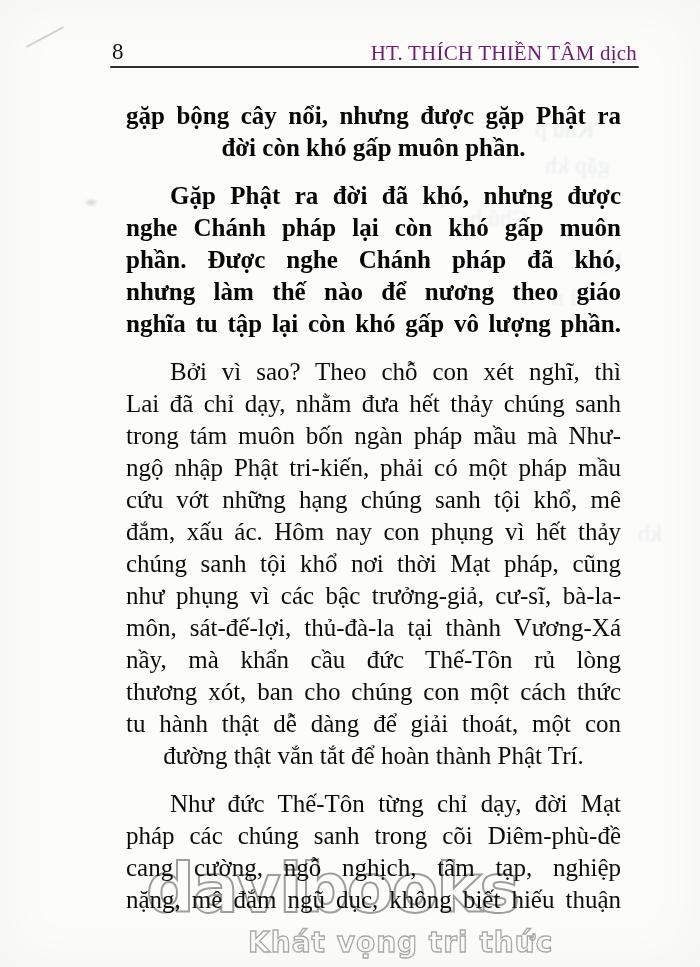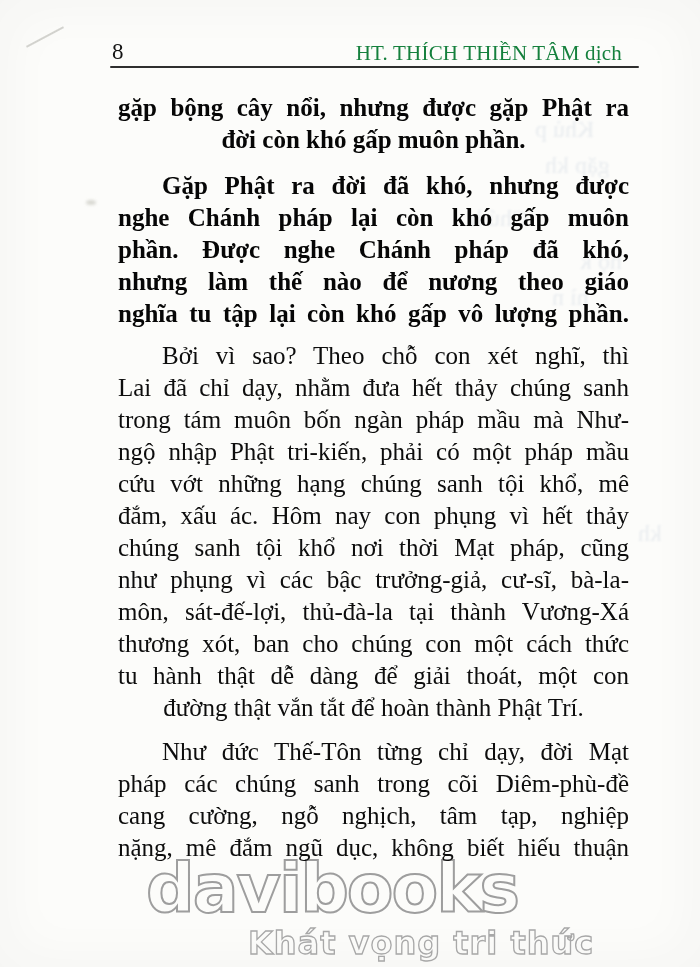--- a/index.html
+++ b/index.html
@@ -13,35 +13,35 @@
     font-family:"Liberation Serif","DejaVu Serif",serif;
     color:#0d0d0d;
   }
 
   
   .pagenum{
     position:absolute;left:112px;top:40px;
     font-size:23px;line-height:24px;color:#141414;
   }
   .htitle{
-    position:absolute;right:78px;top:41px;
-    font-size:21px;line-height:24px;color:#15803d;
+    position:absolute;right:63px;top:41px;
+    font-size:21px;line-height:24px;color:#701a75;
     letter-spacing:0.2px;white-space:nowrap;
   }
   .rule{
     position:absolute;left:110px;top:66px;width:529px;height:2px;
     background:#2e2e2e;border-radius:1px;
   }
 
   
   .bodytext{
     position:absolute;left:110px;top:84px;width:527px;
     z-index:2;
   }
-  .para{margin:8px;padding:0;}
+  .para{margin:16px;padding:0;}
   .para.gap14{margin-bottom:14px;}
   .para.gap10{margin-bottom:10px;}
   .para.gap12{margin-bottom:12px;}
   .line{
     display:block;
     height:32px;line-height:32px;
     font-size:25px;
     text-align:justify;
     overflow:hidden;
     white-space:normal;
@@ -68,21 +68,21 @@
     font-family:"DejaVu Sans","Liberation Sans",sans-serif;
     font-size:68px;line-height:82px;font-weight:700;
     letter-spacing:-2px;
     color:transparent;
     -webkit-text-stroke:2px #9e9e9e;
     text-stroke:2px #9e9e9e;
   }
   .wm-tagline{
     position:absolute;left:248px;top:924px;
     font-family:"DejaVu Sans","Liberation Sans",sans-serif;
-    font-size:32px;line-height:38px;font-weight:700;
+    font-size:28px;line-height:38px;font-weight:700;
     letter-spacing:1px;
     color:transparent;
     -webkit-text-stroke:1.3px #a8a8a8;
     text-stroke:1.3px #a8a8a8;
   }
 
   
   .scratch{
     position:absolute;left:24px;top:36px;width:42px;height:2px;
     background:#c9c9c4;transform:rotate(-28deg);
@@ -134,20 +134,21 @@
     <p class="para gap12">
       <span class="line j indent">Bởi vì sao? Theo chỗ con xét nghĩ, thì</span>
       <span class="line j">Lai đã chỉ dạy, nhằm đưa hết thảy chúng sanh</span>
       <span class="line j">trong tám muôn bốn ngàn pháp mầu mà Như-</span>
       <span class="line j">ngộ nhập Phật tri-kiến, phải có một pháp mầu</span>
       <span class="line j">cứu vớt những hạng chúng sanh tội khổ, mê</span>
       <span class="line j">đắm, xấu ác. Hôm nay con phụng vì hết thảy</span>
       <span class="line j">chúng sanh tội khổ nơi thời Mạt pháp, cũng</span>
       <span class="line j">như phụng vì các bậc trưởng-giả, cư-sĩ, bà-la-</span>
       <span class="line j">môn, sát-đế-lợi, thủ-đà-la tại thành Vương-Xá</span>
+      <span class="line j">nầy, mà khẩn cầu đức Thế-Tôn rủ lòng</span>
       <span class="line j">thương xót, ban cho chúng con một cách thức</span>
       <span class="line j">tu hành thật dễ dàng để giải thoát, một con</span>
       <span class="line l">đường thật vắn tắt để hoàn thành Phật Trí.</span>
     </p>
 
     <p class="para">
       <span class="line j indent">Như đức Thế-Tôn từng chỉ dạy, đời Mạt</span>
       <span class="line j">pháp các chúng sanh trong cõi Diêm-phù-đề</span>
       <span class="line j">cang cường, ngỗ nghịch, tâm tạp, nghiệp</span>
       <span class="line j">nặng, mê đắm ngũ dục, không biết hiếu thuận</span>

